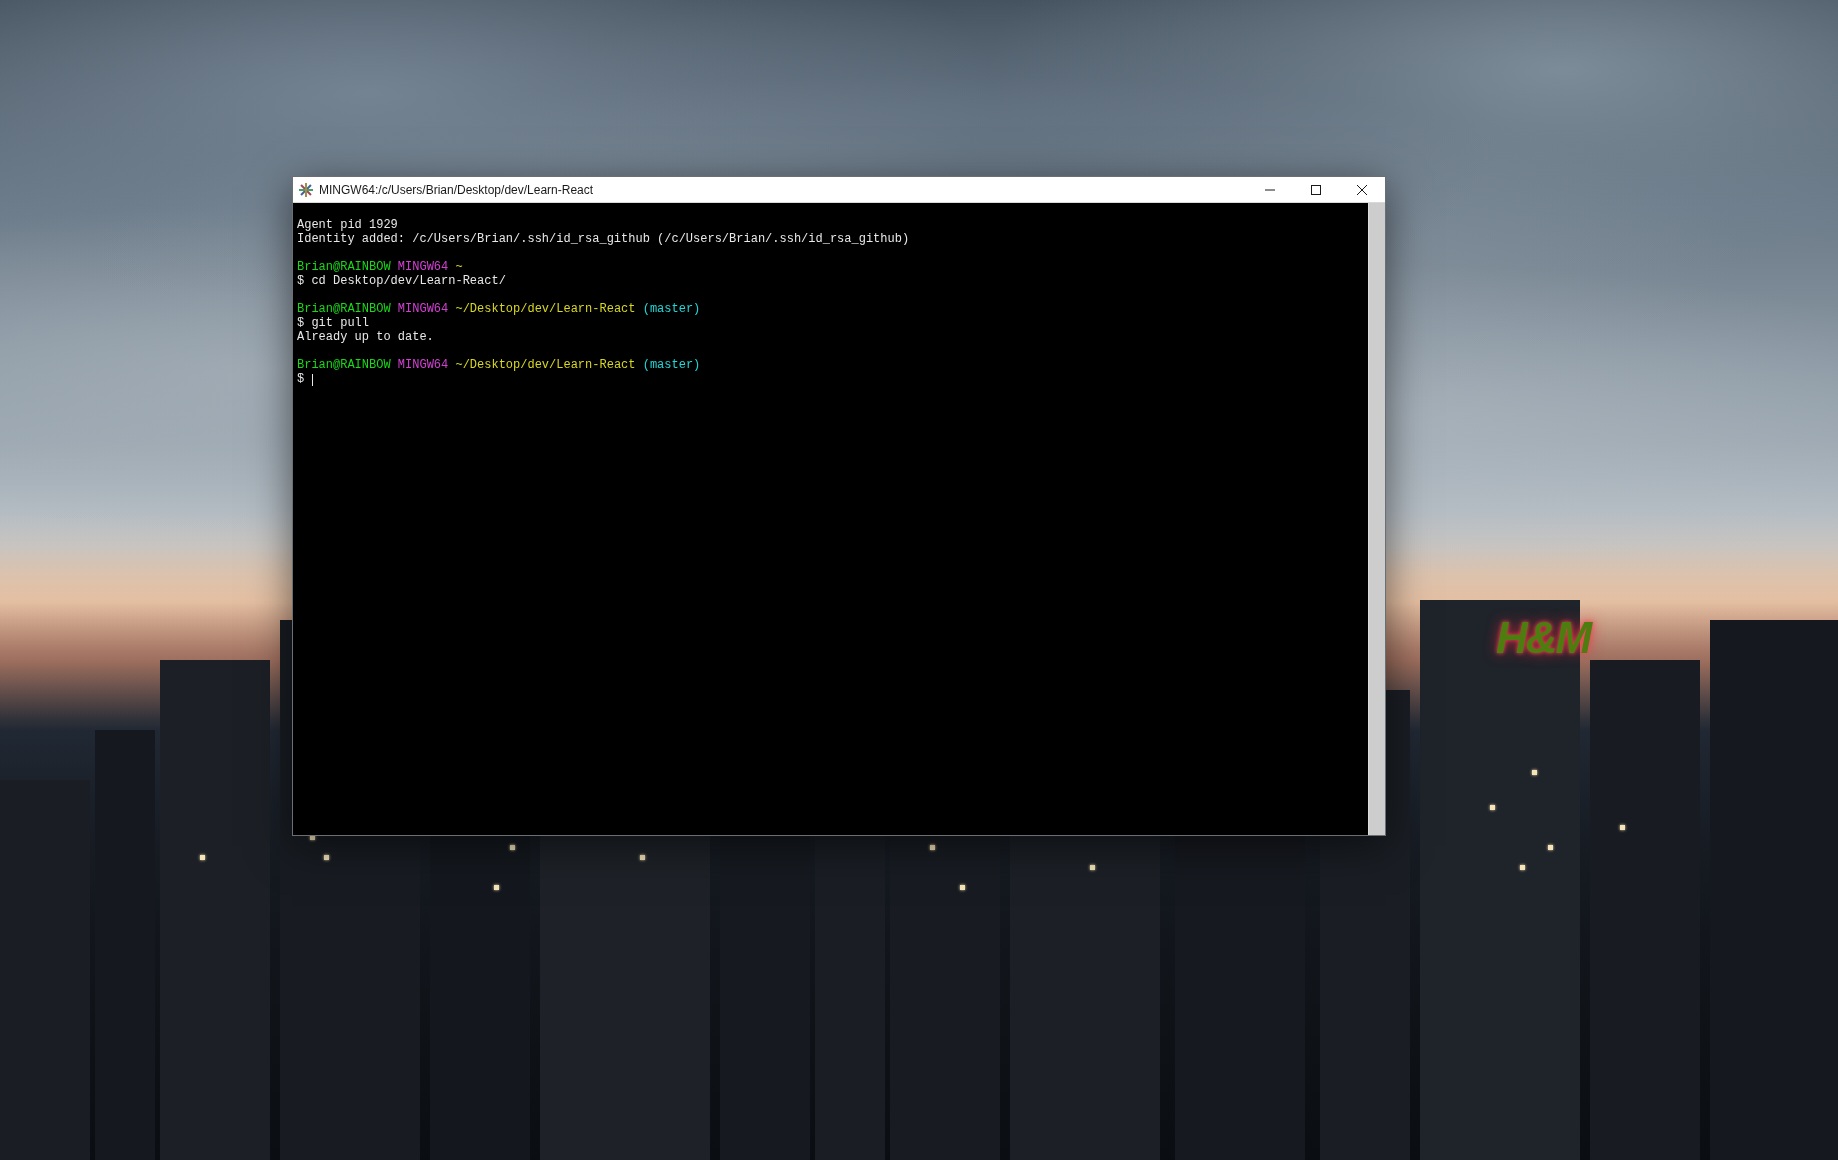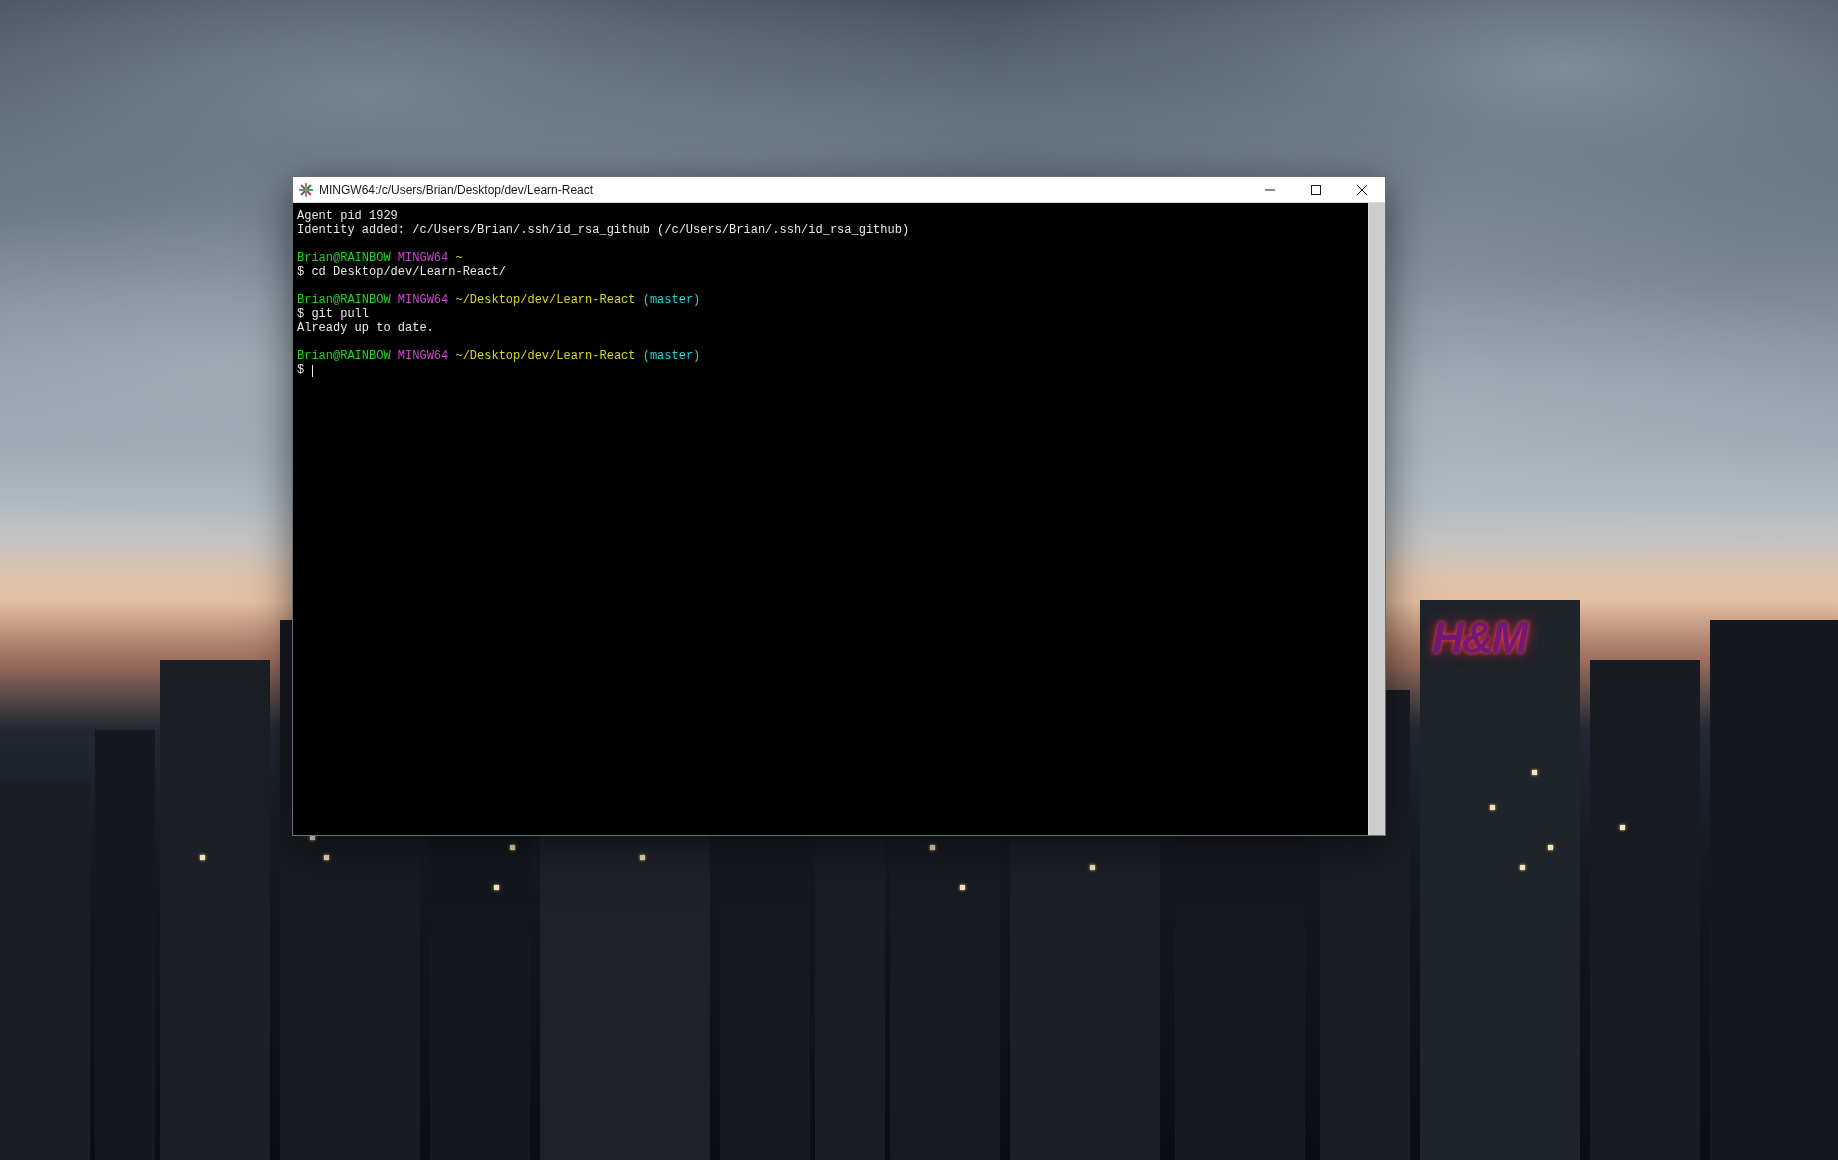--- a/index.html
+++ b/index.html
@@ -43,23 +43,23 @@
     .b8 { left: 815px; width: 70px; height: 420px; background:#1a1e24; }
     .b9 { left: 890px; width: 110px; height: 500px; background:#181c22; }
     .b10{ left: 1010px; width: 150px; height: 560px; background:#1c2026; }
     .b10::after{content:"";position:absolute;top:-160px;left:68px;width:4px;height:160px;background:#3a4048;}
     .b11{ left: 1175px; width: 130px; height: 520px; background:#16191f; }
     .b12{ left: 1320px; width: 90px; height: 470px; background:#1a1e24; }
     .b13{ left: 1420px; width: 160px; height: 560px; background:#1f232a; }
     .b14{ left: 1590px; width: 110px; height: 500px; background:#181c22; }
     .b15{ left: 1710px; width: 128px; height: 540px; background:#15191f; }
     .hm {
-      position: absolute; left: 1432px; bottom: 500px;
+      position: absolute; left: 1496px; bottom: 500px;
       font: italic 900 44px/1 "Segoe UI", sans-serif;
-      color: #701a75; text-shadow: 0 0 14px rgba(230,40,60,0.8), 0 0 4px #ff5060;
+      color: #4d7c0f; text-shadow: 0 0 14px rgba(230,40,60,0.8), 0 0 4px #ff5060;
       letter-spacing: -2px;
     }
     .windows-glow .w { position:absolute; width:5px; height:5px; background:#f4e4b8; box-shadow:0 0 3px #f4e4b8; }
 
     
     .window {
       position: absolute;
       left: 292px; top: 176px;
       width: 1094px; height: 660px;
       background: #ffffff;
@@ -82,21 +82,21 @@
       display: flex; align-items: center; justify-content: center;
       font-size: 11px; color: #1a1a1a;
     }
 
     .scrollarea {
       flex: 1; display: flex;
       background: #ffffff;
     }
     .terminal {
       flex: 1; background: #000000;
-      padding: 6px 4px;
+      padding: 15px 4px;
       font: 12px/14px Consolas, "Courier New", monospace;
       color: #c0c0c0;
       white-space: pre;
       overflow: hidden;
     }
     .scrollbar {
       width: 17px; background: #f0f0f0;
       display: flex; flex-direction: column; align-items: center;
       border-left: 1px solid #dcdcdc;
     }

